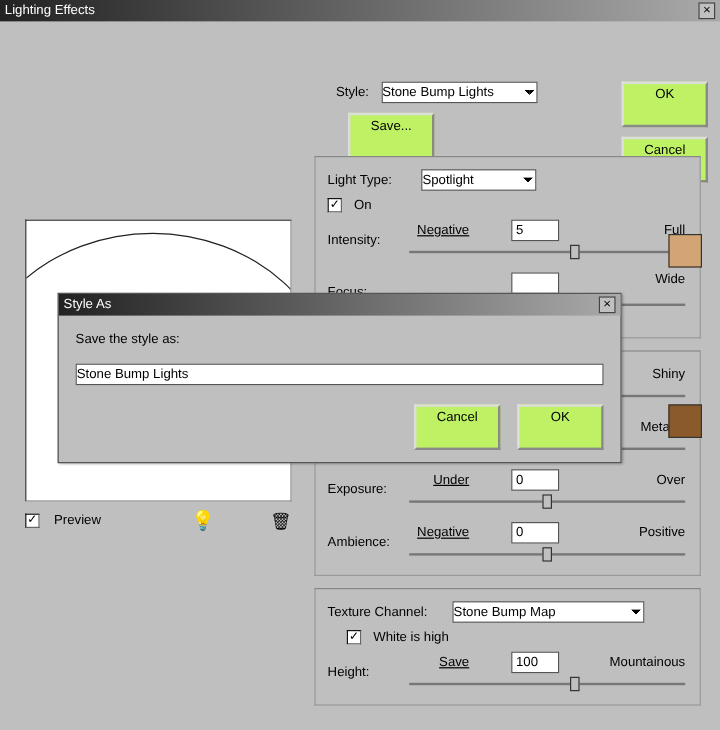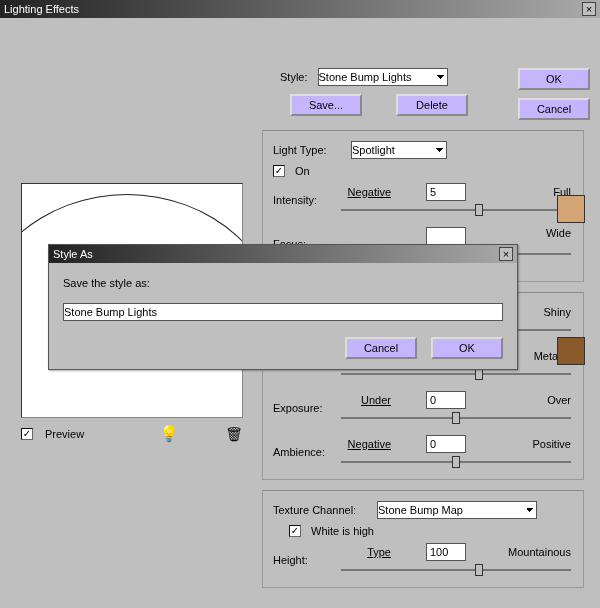--- a/index.html
+++ b/index.html
@@ -3,21 +3,21 @@
 <meta charset="utf-8">
 <style>
   * { box-sizing: border-box; margin: 0; padding: 0; font-family: Tahoma, Arial, sans-serif; font-size: 11px; }
   body { background: #bfbfbf; width: 600px; height: 608px; position: relative; overflow: hidden; }
   .titlebar { background: linear-gradient(to right, #222, #666, #aaa); color: #fff; height: 18px; display: flex; align-items: center; padding: 0 4px; justify-content: space-between; }
   .titlebar .close { width: 14px; height: 14px; background: #c0c0c0; border: 1px solid #444; text-align: center; line-height: 12px; color: #000; }
   .dialog-body { position: relative; padding: 12px 14px; background: #bfbfbf; height: 590px; }
   .row { display: flex; align-items: center; margin-bottom: 6px; gap: 6px; }
   label, .lbl { color: #000; }
   select, input[type=text] { background: #fff; border: 1px solid #555; height: 18px; padding: 1px 0; }
-  .btn { background: #c4b5fd; border: 2px outset #ddd; height: 22px; min-width: 72px; padding: 0 8px; text-align: center; line-height: 18px; cursor: default; }
+  .btn { background: #bef264; border: 2px outset #ddd; height: 38px; min-width: 72px; padding: 0 8px; text-align: center; line-height: 18px; cursor: default; }
   .preview-area { position: absolute; top: 165px; left: 21px; width: 222px; }
   .preview-box { width: 222px; height: 235px; background: #fff; border: 1px inset #888; position: relative; overflow: hidden; }
   .circle { position: absolute; border: 1px solid #222; border-radius: 50%; width: 310px; height: 280px; left: -50px; top: 10px; }
   .under-preview { display: flex; align-items: center; margin-top: 6px; gap: 8px; }
   .right-col { position: absolute; left: 262px; top: 50px; width: 322px; }
   .group { border: 1px solid #999; border-top: 1px solid #888; background: #bfbfbf; padding: 10px 12px 10px 10px; margin-bottom: 10px; position: relative; }
   .slider { position: relative; height: 16px; }
   .slider .track { position: absolute; top: 8px; left: 0; right: 0; height: 2px; background: #777; }
   .slider .thumb { position: absolute; top: 3px; width: 8px; height: 12px; background: #c0c0c0; border: 1px solid #333; transform: translateX(-50%); }
   .slider-row { display: flex; align-items: center; gap: 6px; margin-bottom: 10px; }
@@ -53,21 +53,20 @@
 <div class="dialog-body">
 
   <div class="style-row">
     <span class="lbl">Style:</span>
     <select style="width:130px">
       <option>Stone Bump Lights</option>
     </select>
   </div>
   <div class="style-btns">
     <div class="btn">Save...</div>
-    <div class="btn">Delete</div>
   </div>
   <div class="ok-cancel">
     <div class="btn">OK</div>
     <div class="btn">Cancel</div>
   </div>
 
   <div class="preview-area">
     <div class="preview-box">
       <div class="circle"></div>
     </div>
@@ -194,21 +193,21 @@
       </div>
       <div class="row">
         <span style="width:10px"></span>
         <span class="chk checked"></span>
         <span class="lbl">White is high</span>
       </div>
       <div class="slider-row" style="margin-bottom:0">
         <span class="lbl">Height:</span>
         <div style="flex:1">
           <div style="display:flex;justify-content:space-between;align-items:center">
-            <span class="left-lbl">Type</span>
+            <span class="left-lbl">Save</span>
             <input class="num" value="100" style="">
             <span class="right-lbl" style="text-align:right">Mountainous</span>
           </div>
           <div class="slider">
             <div class="track"></div>
               <div class="thumb" style="left:60%"></div>
           </div>
         </div>
       </div>
     </div>

